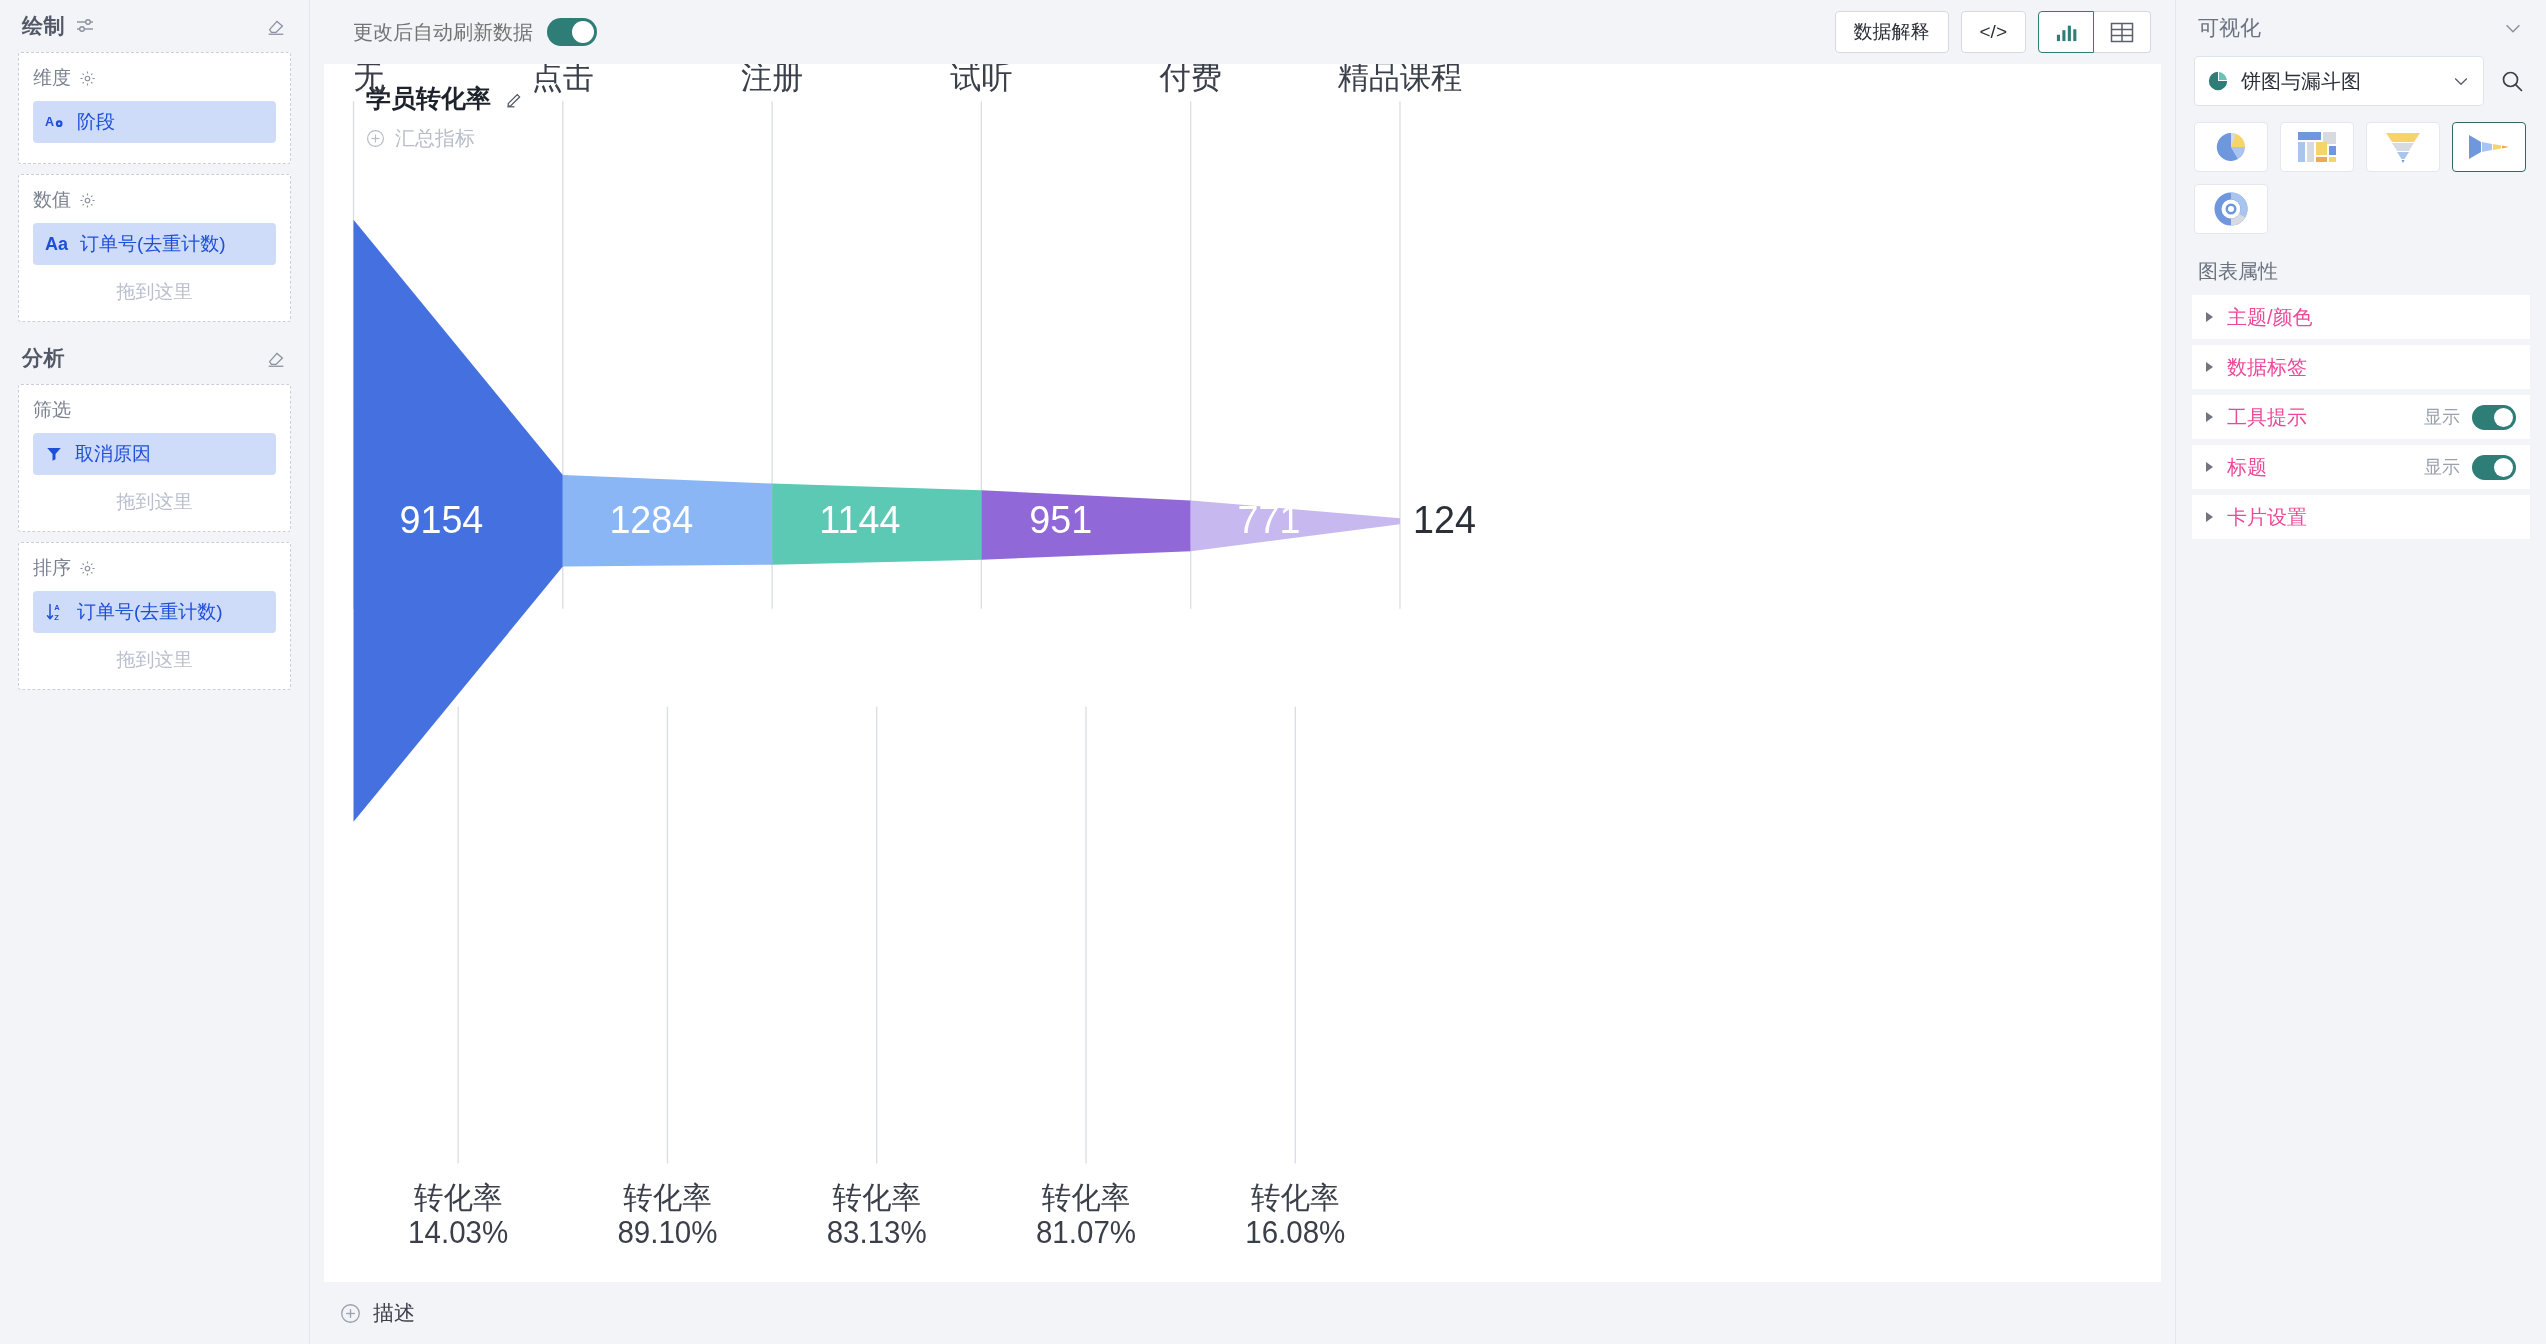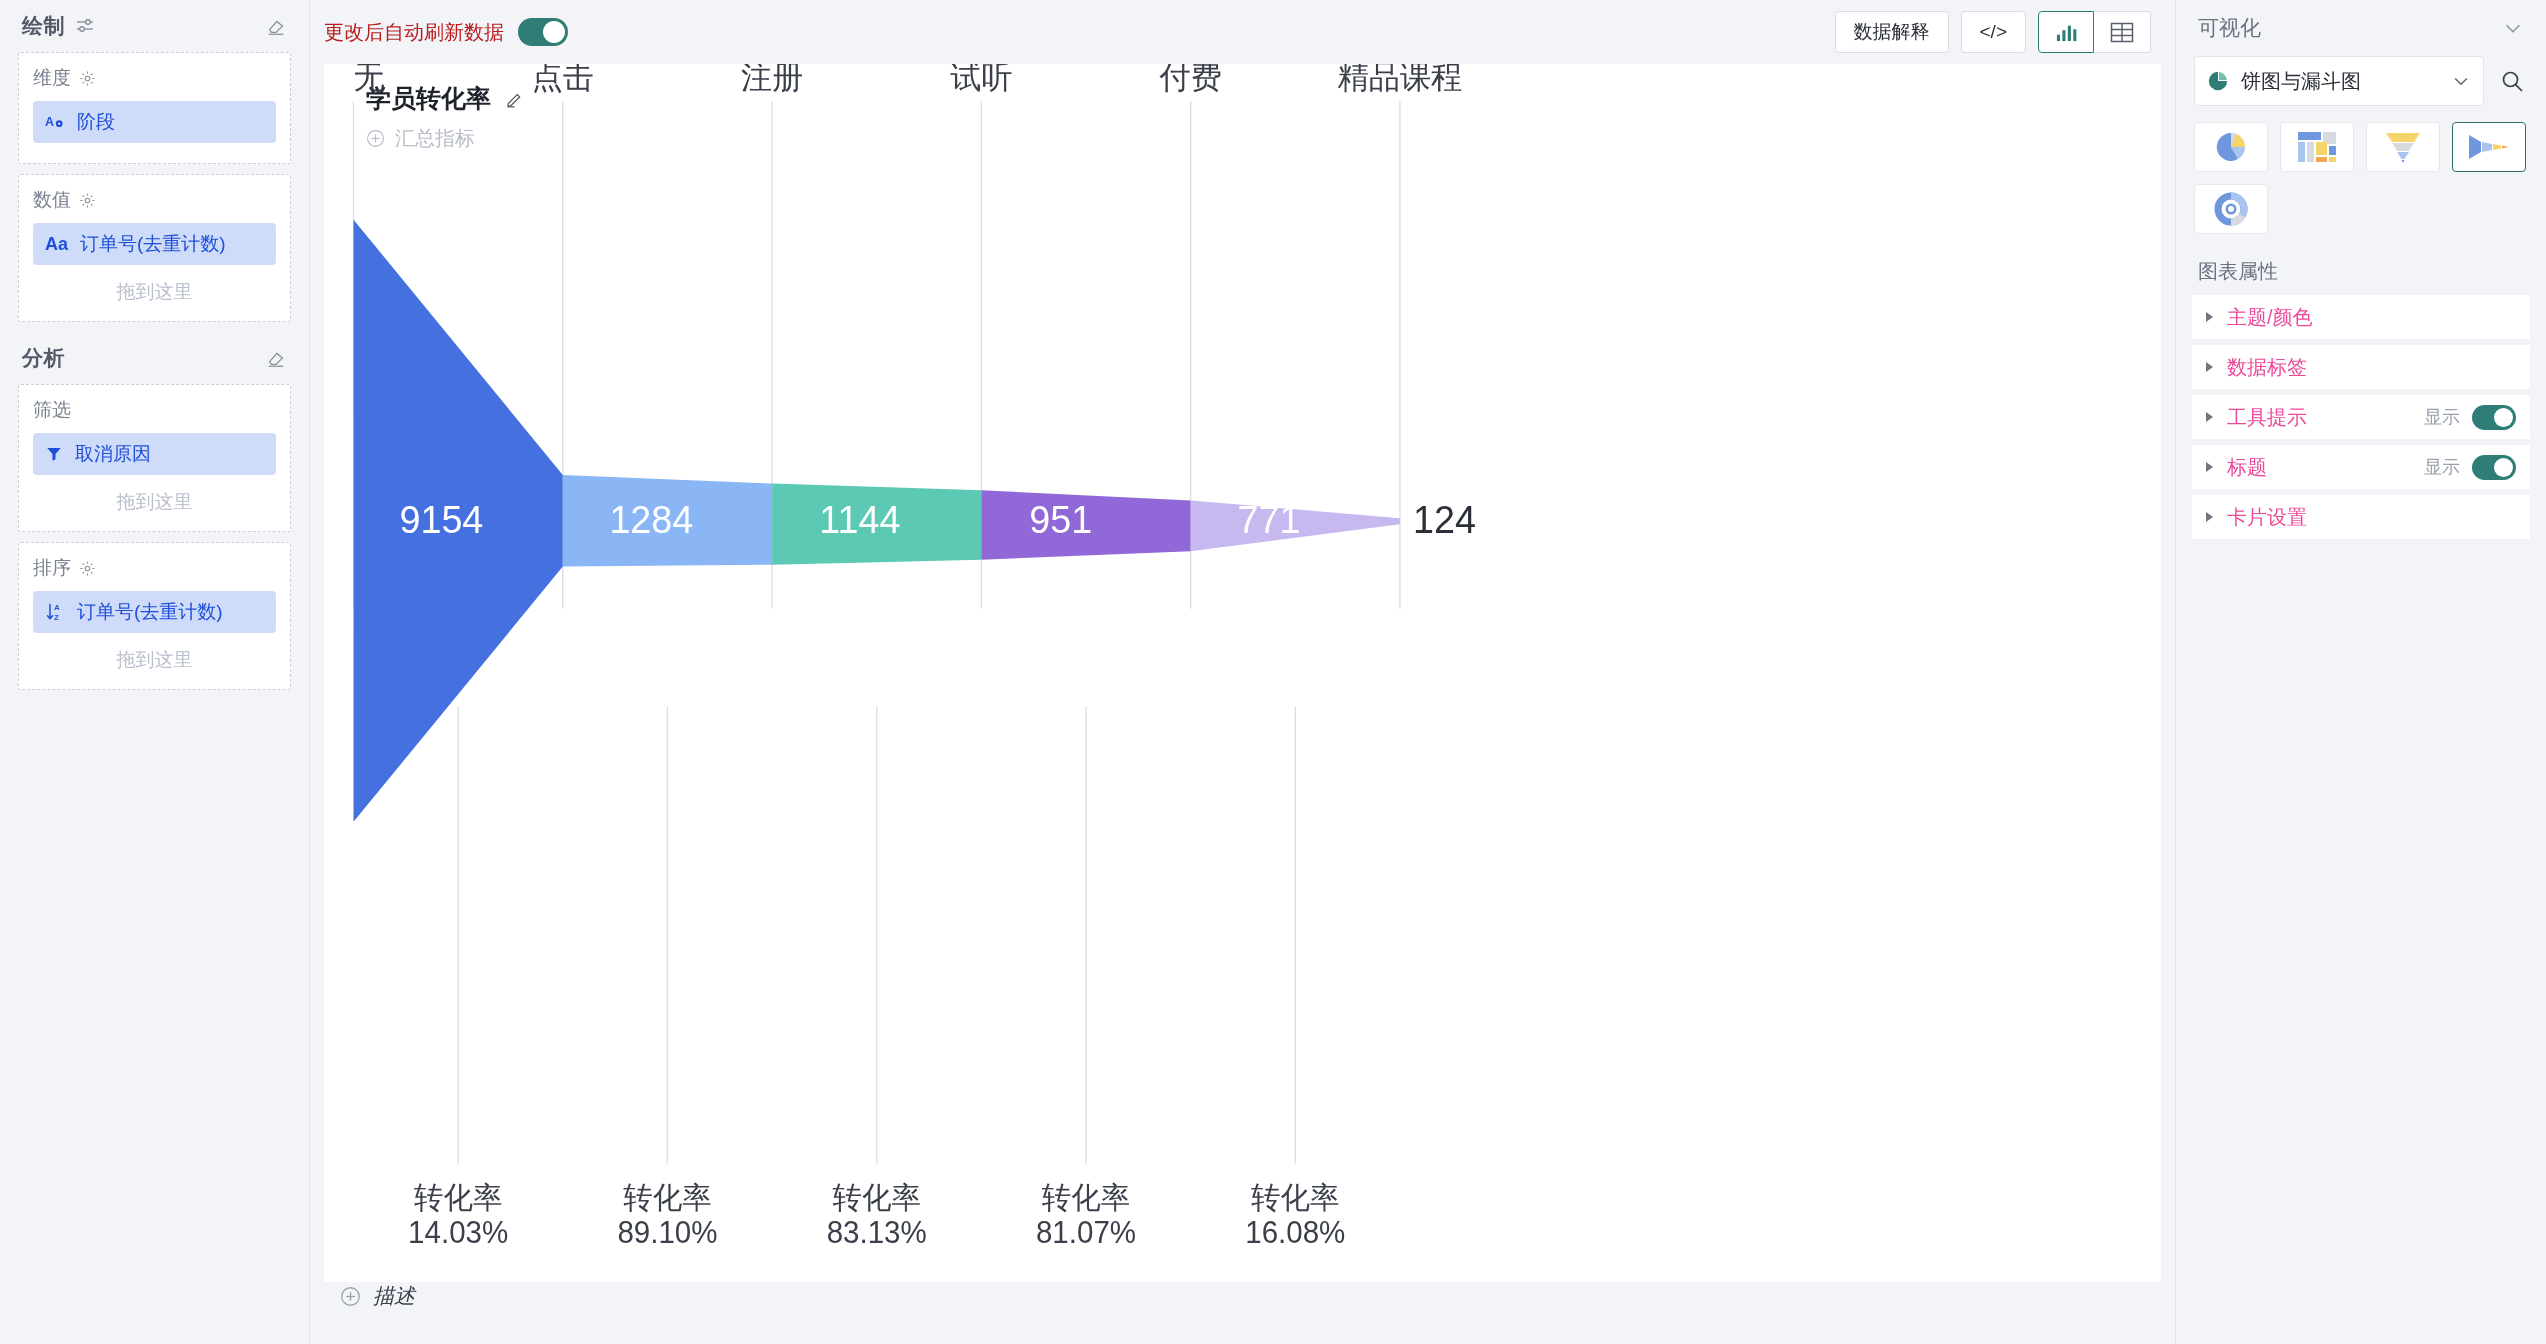--- a/index.html
+++ b/index.html
@@ -68,21 +68,21 @@
     flex: 1 1 auto; height: 1344px;
     background: #f2f4f8;
     position: relative;
     display: flex; flex-direction: column;
     min-width: 0;
   }
   .topbar {
     height: 64px; display: flex; align-items: center;
     padding: 0 24px 0 14px; flex: 0 0 64px;
   }
-  .auto-refresh-label { font-size: 20px; color: #b91c1c; }
+  .auto-refresh-label { font-size: 20px; color: #737373; margin-left: 29px; }
   .toggle {
     width: 50px; height: 28px; border-radius: 14px;
     background: #2e7d76; margin-left: 14px;
     position: relative; cursor: pointer; flex: 0 0 50px;
   }
   .toggle::after {
     content: ""; position: absolute; right: 3px; top: 3px;
     width: 22px; height: 22px; border-radius: 50%; background: #fff;
   }
   .toolbar-right { margin-left: auto; display: flex; align-items: center; gap: 12px; }
@@ -114,23 +114,22 @@
   .summary-metric {
     display: flex; align-items: center; margin-top: 10px;
     color: #b6bcc8; font-size: 20px; cursor: pointer;
   }
   .summary-metric .plus { margin-right: 10px; display: flex; }
 
   .chart-area { position: absolute; left: 0; top: 0; width: 100%; height: 100%; }
 
   .bottombar {
     height: 62px; flex: 0 0 62px;
-    display: flex; align-items: flex-start;
+    display: flex; align-items: center;
     padding-left: 30px;
-    font-style: italic;
   }
   .desc-btn { display: flex; align-items: center; color: #3a3f4a; font-size: 21px; cursor: pointer; }
   .desc-btn .plus { margin-right: 12px; display: flex; color: #9aa1ae; }
 
   
   .rightpanel {
     width: 371px; flex: 0 0 371px; height: 1344px;
     background: #f2f4f8;
     border-left: 1px solid #e3e6ec;
     padding: 0 16px;

